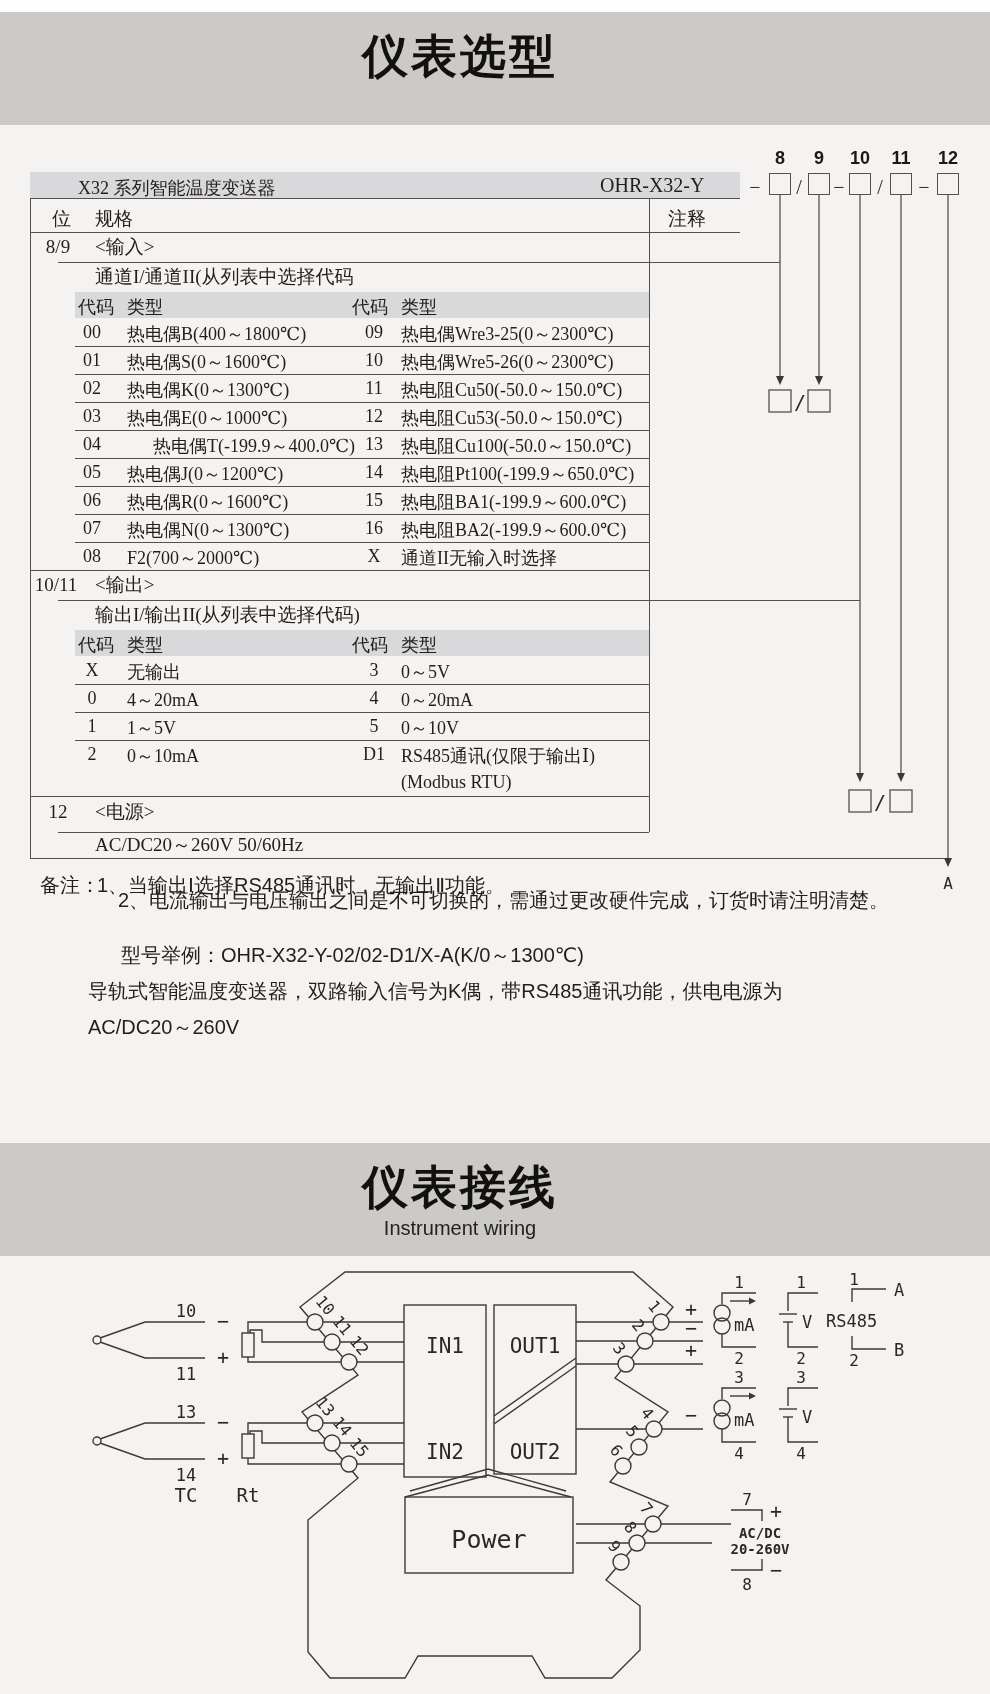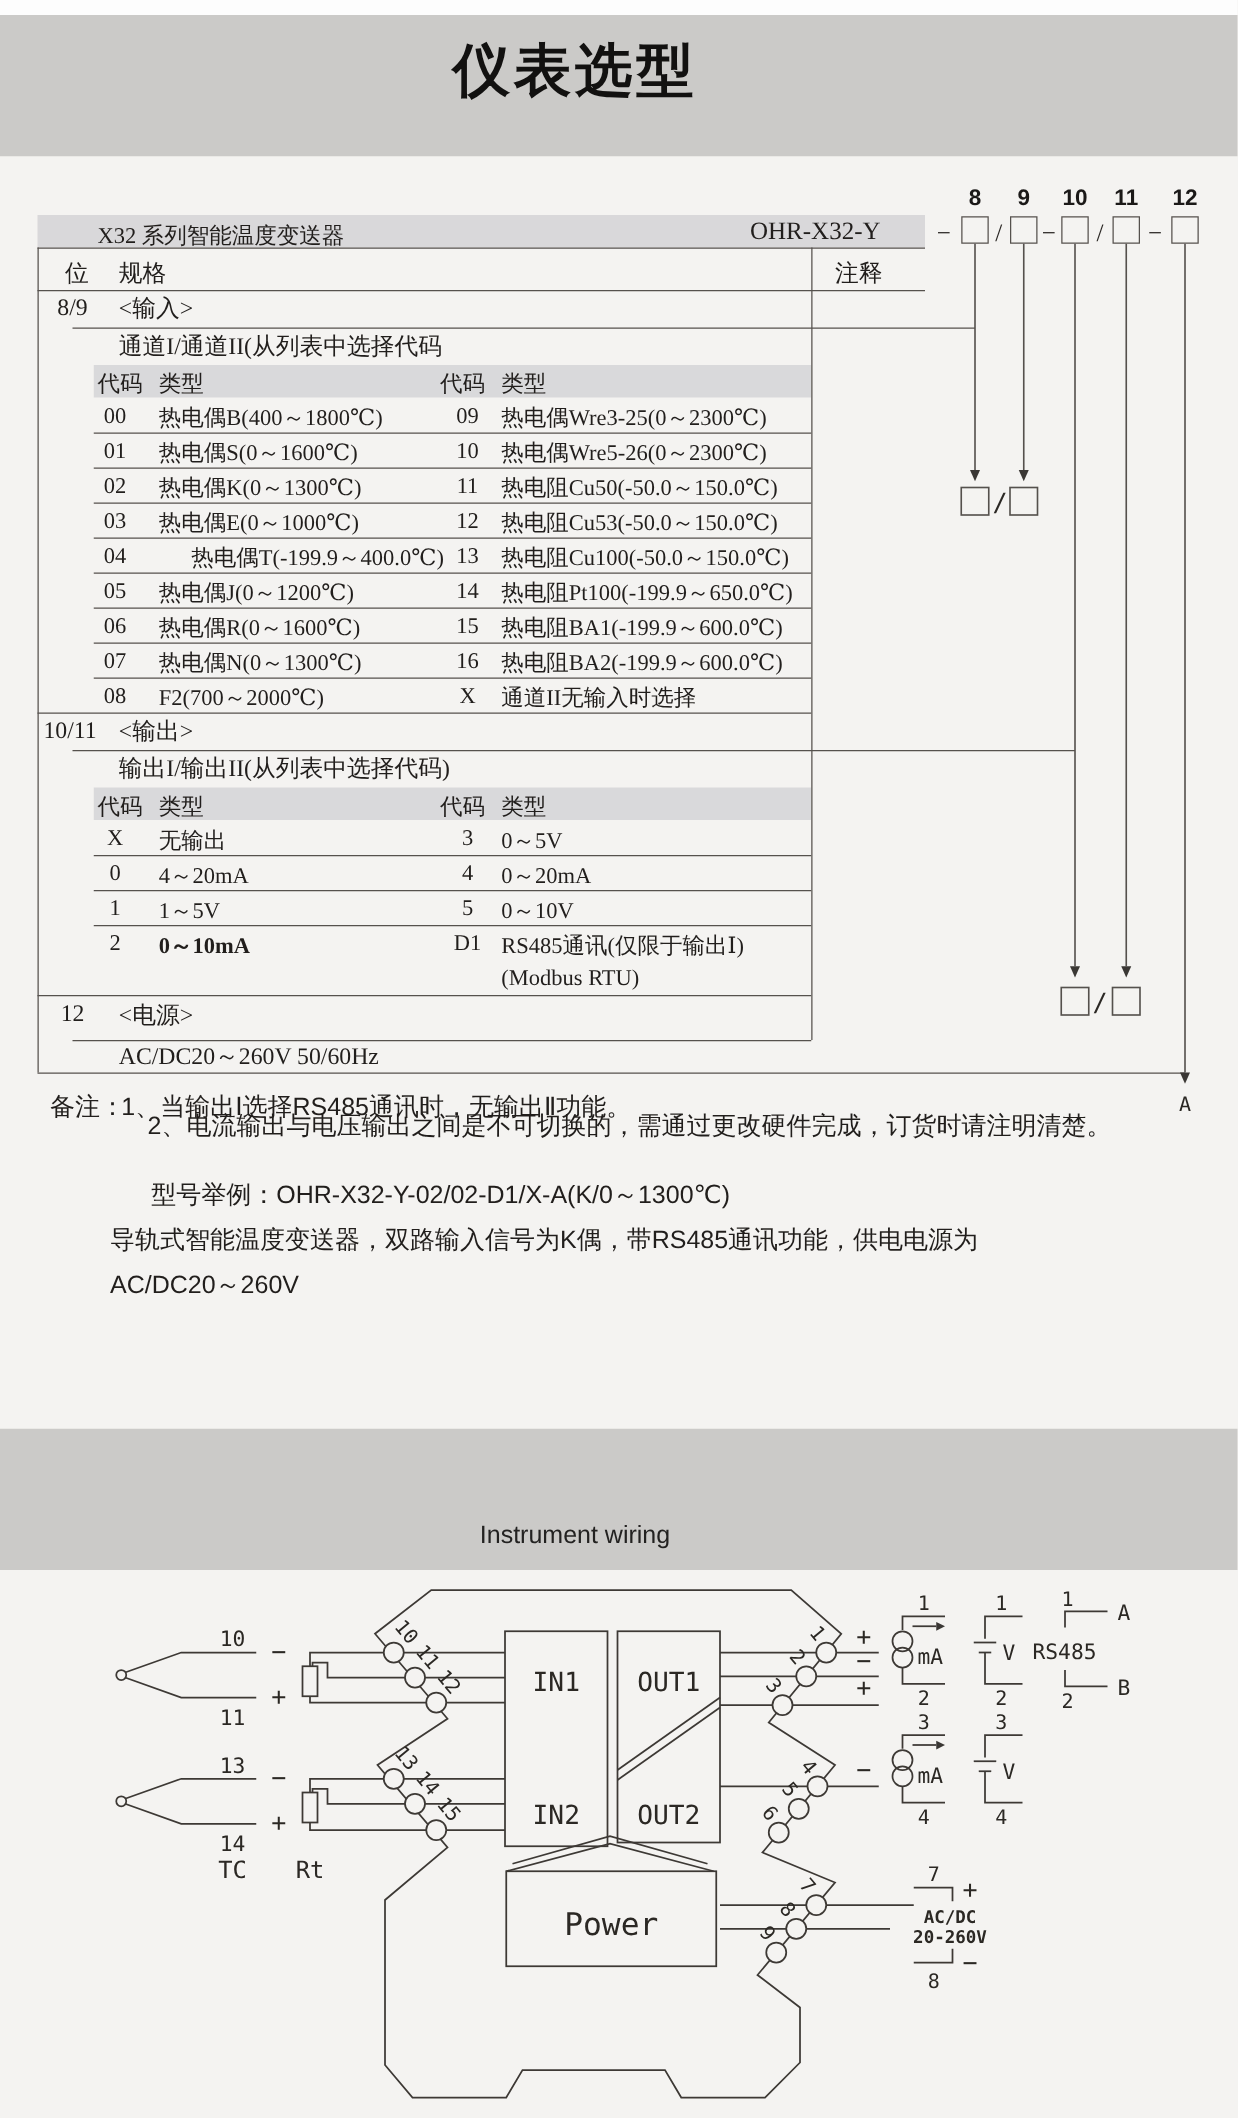--- a/index.html
+++ b/index.html
@@ -138,21 +138,21 @@
   <span class="t srf" style="left:127px;top:688px;">4～20mA</span>
   <span class="t srf ctr" style="left:352px;top:688px;width:44px;">4</span>
   <span class="t srf" style="left:401px;top:688px;">0～20mA</span>
 
   <span class="t srf ctr" style="left:70px;top:716px;width:44px;">1</span>
   <span class="t srf" style="left:127px;top:716px;">1～5V</span>
   <span class="t srf ctr" style="left:352px;top:716px;width:44px;">5</span>
   <span class="t srf" style="left:401px;top:716px;">0～10V</span>
 
   <span class="t srf ctr" style="left:70px;top:744px;width:44px;">2</span>
-  <span class="t srf" style="left:127px;top:744px;font-weight:bold;">0～10mA</span>
+  <span class="t srf" style="left:127px;top:744px;">0～10mA</span>
   <span class="t srf ctr" style="left:352px;top:744px;width:44px;">D1</span>
   <span class="t srf" style="left:401px;top:744px;">RS485通讯(仅限于输出Ⅰ)</span>
 
   <span class="t srf" style="left:401px;top:772px;">(Modbus RTU)</span>
 
   <span class="t srf19 ctr" style="left:30px;top:801px;width:56px;">12</span>
   <span class="t srf19" style="left:95px;top:799px;">&lt;电源&gt;</span>
   <span class="t srf19" style="left:95px;top:832px;">AC/DC20～260V  50/60Hz</span>
 
   <div class="ln" style="left:30px;top:198px;width:710px;height:1px;"></div>
@@ -178,20 +178,21 @@
   <div class="ln" style="left:649px;top:198px;width:1px;height:634px;"></div>
 
   <span class="t sns" style="left:40px;top:872px;">备注：</span>
   <span class="t sns" style="left:97px;top:872px;">1、当输出Ⅰ选择RS485通讯时，无输出Ⅱ功能。</span>
   <span class="t sns" style="left:118px;top:887px;text-align:center;">2、电流输出与电压输出之间是不可切换的，需通过更改硬件完成，订货时请注明清楚。</span>
   <span class="t sns" style="left:95px;top:942px;margin-left:26px;">型号举例：OHR-X32-Y-02/02-D1/X-A(K/0～1300℃)</span>
   <span class="t sns" style="left:88px;top:978px;">导轨式智能温度变送器，双路输入信号为K偶，带RS485通讯功能，供电电源为</span>
   <span class="t sns" style="left:88px;top:1014px;">AC/DC20～260V</span>
 
   <div class="banner" style="top:1143px;">
+    <div class="bt">仪表接线</div>
     <div class="bs">Instrument wiring</div>
   </div>
 
   <svg class="overlay" viewBox="0 0 990 1694">
     <g stroke="#55514d" stroke-width="1.3" fill="none">
       <line x1="780" y1="195" x2="780" y2="376"></line>
       <line x1="819" y1="195" x2="819" y2="376"></line>
       <line x1="860" y1="195" x2="860" y2="773"></line>
       <line x1="901" y1="195" x2="901" y2="773"></line>
       <line x1="948" y1="195" x2="948" y2="858"></line>

